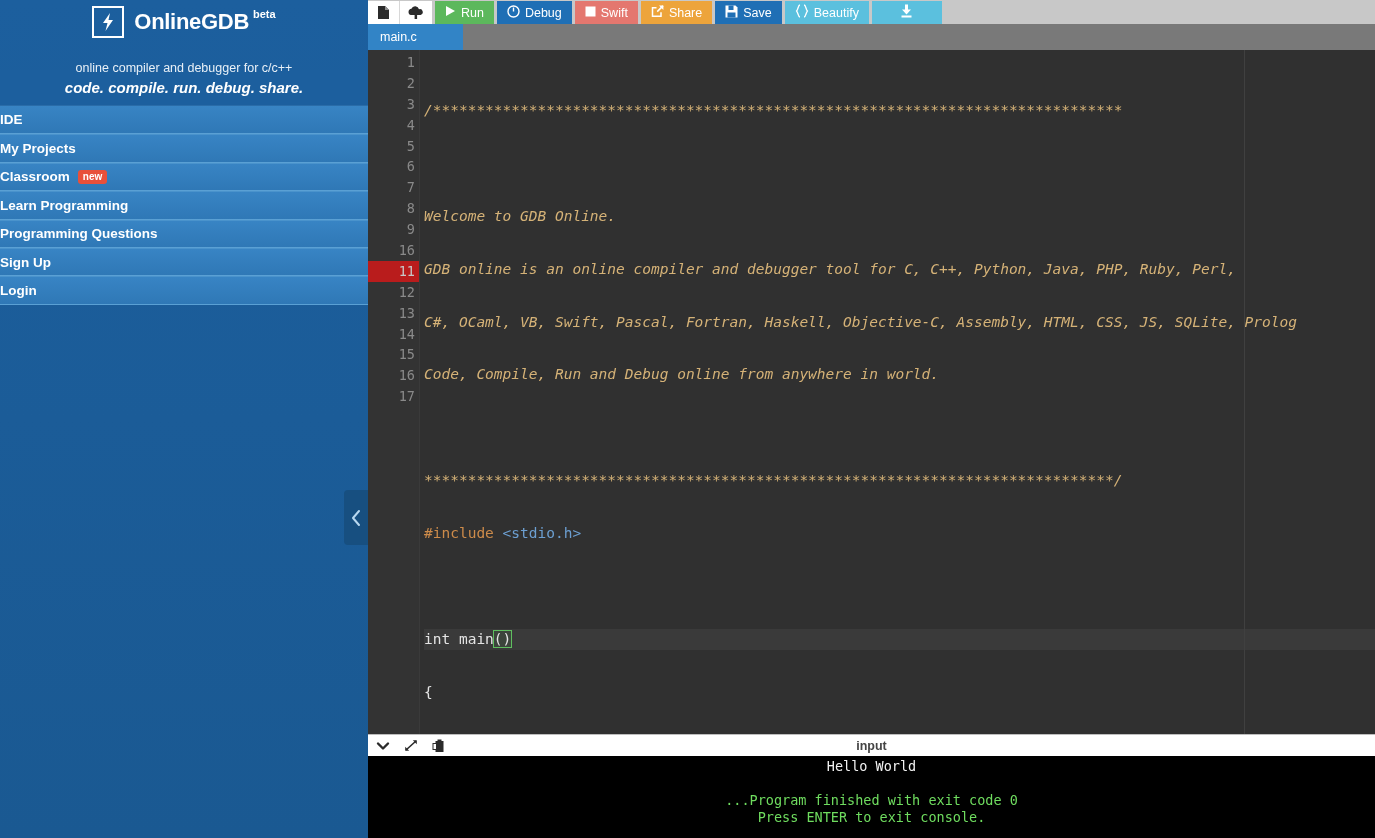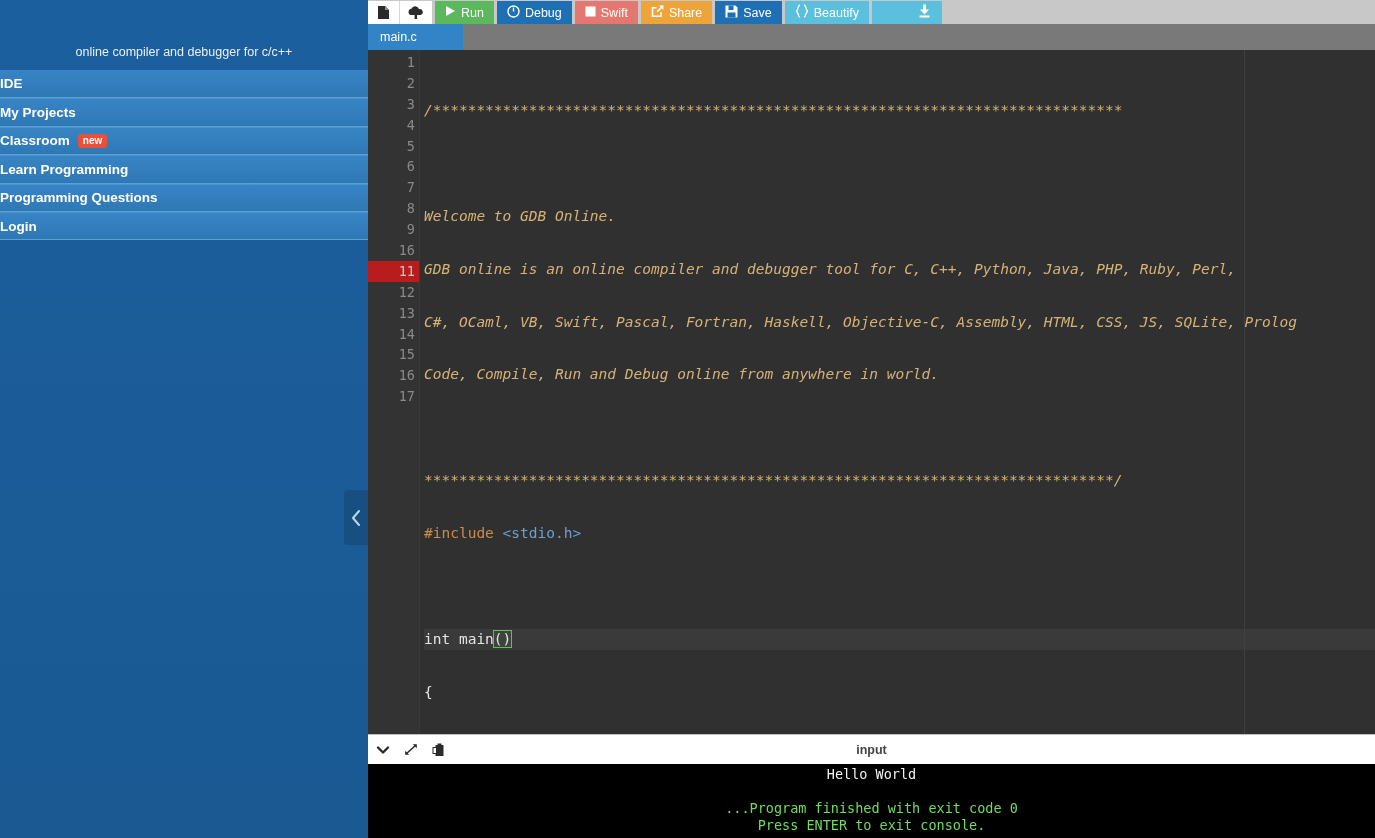--- a/index.html
+++ b/index.html
@@ -98,21 +98,21 @@
 
   
   #toolbar {
     height: 24px;
     background: #c8c8c8;
     display: flex; align-items: stretch;
     padding: 1px 0 0 0;
     gap: 3px;
   }
   .tb-btn {
-    display: flex; align-items: center; justify-content: flex-end;
+    display: flex; align-items: center; justify-content: center;
     gap: 5px;
     color: #ffffff;
     font-size: 12.5px;
     padding: 0 10px;
     height: 23px;
     cursor: pointer;
     border: none;
     font-family: "Liberation Sans", sans-serif;
     white-space: nowrap;
   }
@@ -203,21 +203,21 @@
   }
   #guide {
     position: absolute;
     left: 824px; top: 0; bottom: 0;
     width: 1px;
     background: #404040;
   }
 
   
   #console-bar {
-    height: 30px;
+    height: 22px;
     background: #ffffff;
     display: flex; align-items: center;
     padding-left: 8px;
     gap: 14px;
     position: relative;
     border-top: 1px solid #bdbdbd;
   }
   .cb-icon { cursor: pointer; display:flex; align-items:center; }
   #console-label {
     position: absolute;
@@ -242,40 +242,53 @@
   .out-blank { height: 17px; }
 </style>
 </head>
 <body>
 
 <div id="app">
 
   <div id="sidebar">
 
     <div class="brand">
+      <div class="brand-row">
+        <span class="logo-box">
+          <svg class="logo-bolt" viewBox="0 0 14 18" xmlns="http://www.w3.org/2000/svg">
+            <polygon points="9,0 2,10 6.5,10 4.5,18 12,7 7.5,7" fill="#ffffff"></polygon>
+          </svg>
+        </span>
+        <span class="brand-name">OnlineGDB</span>
+        <span class="brand-beta">beta</span>
+      </div>
       <div class="brand-sub">online compiler and debugger for c/c++</div>
     </div>
 
+    <div class="tagline">code. compile. run. debug. share.</div>
 
     <div class="nav">
       <div class="nav-item first">
         <span>IDE</span>
       </div>
       <div class="nav-item">
         <span>My Projects</span>
       </div>
       <div class="nav-item">
         <span>Classroom</span>
         <span class="badge-new">new</span>
       </div>
       <div class="nav-item">
         <span>Learn Programming</span>
       </div>
       <div class="nav-item">
         <span>Programming Questions</span>
+      </div>
+      <div class="nav-item">
+        <span>Sign Up</span>
       </div>
       <div class="nav-item">
         <span>Login</span>
       </div>
     </div>
 
     <div class="sidebar-rest"></div>
   </div>
 
   <div id="collapse-handle">

